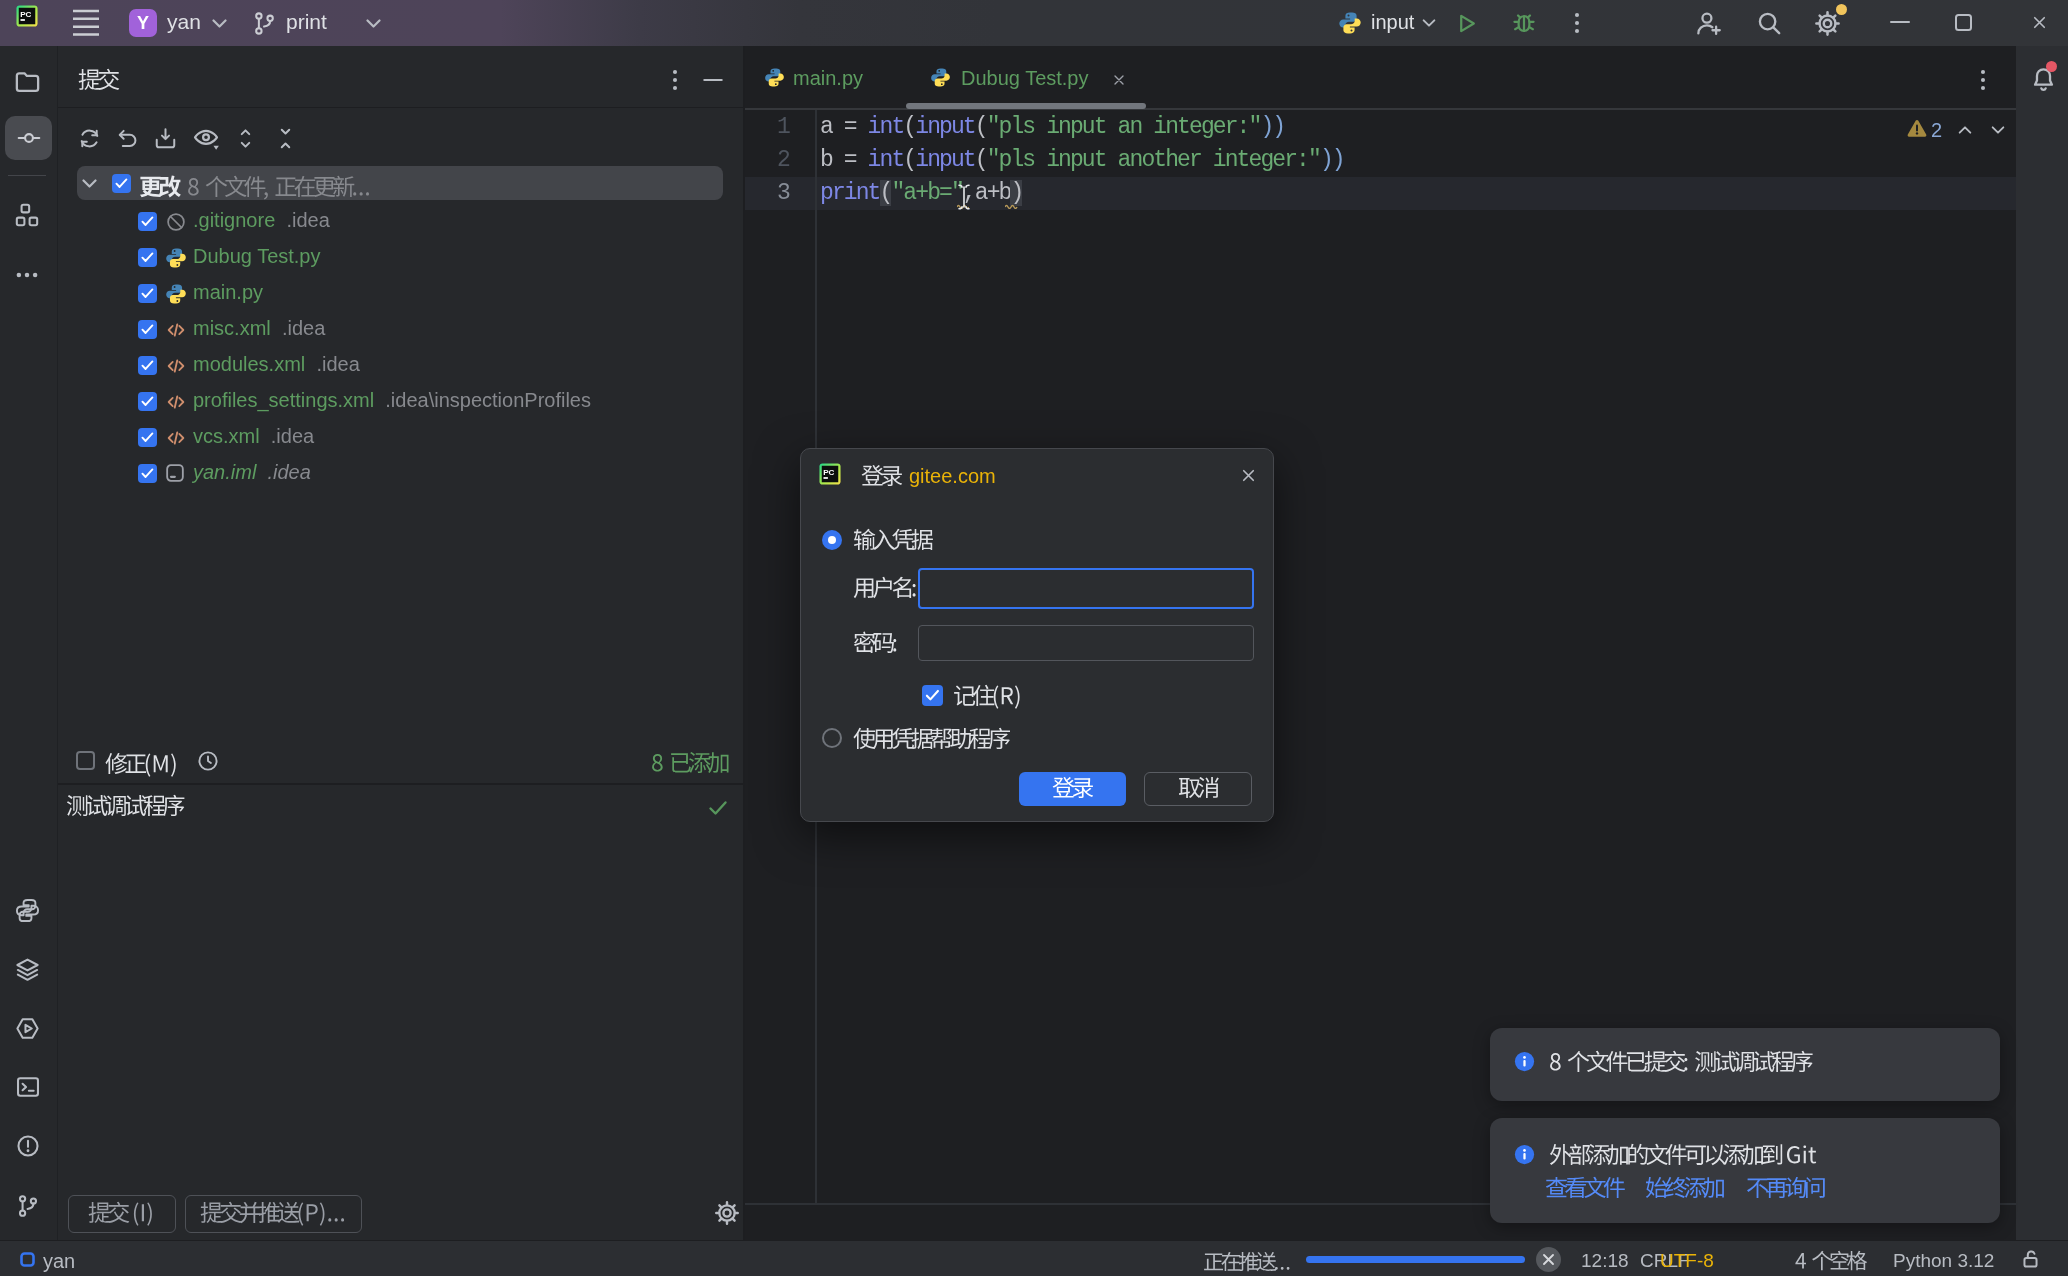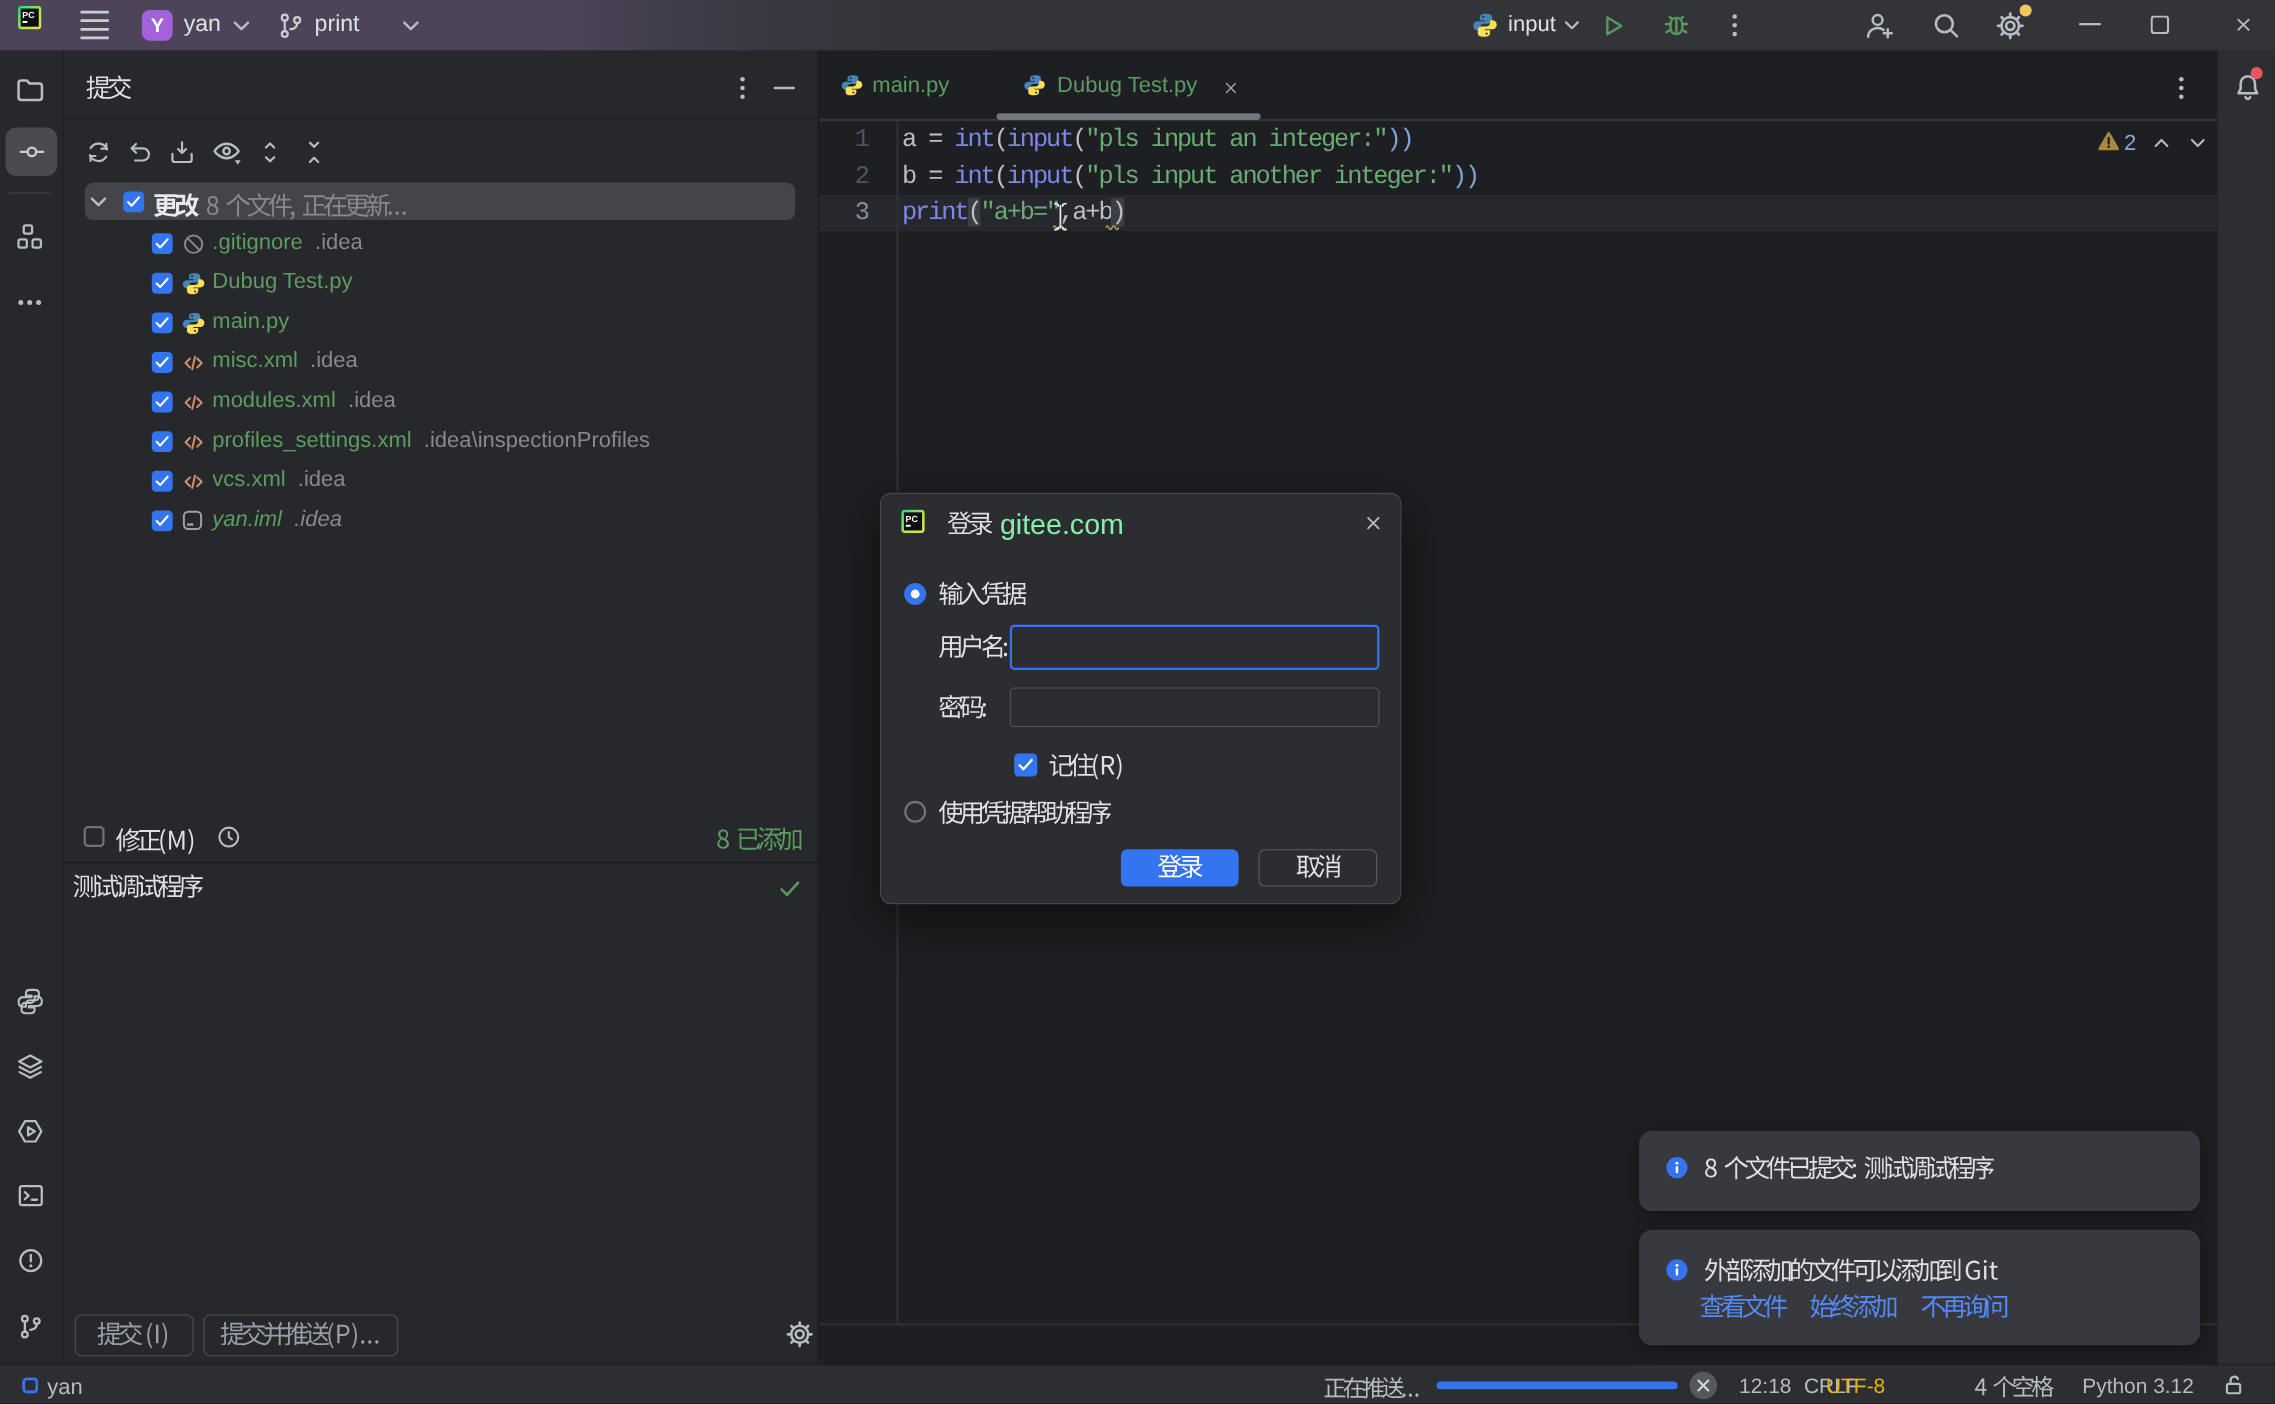--- a/index.html
+++ b/index.html
@@ -578,21 +578,21 @@
         <rect x="3" y="3" width="18" height="18" fill="#0c0f0d"></rect>
         <text x="4.6" y="12.9" font-family="Liberation Sans" font-weight="700" font-size="8.8" fill="#fff">PC</text>
         <rect x="4.9" y="15.4" width="4.8" height="1.9" fill="#fff"></rect>
       </svg>
     </div>
     <div style="position:absolute;left:861px;top:464px;">
       <svg width="41" height="27" viewBox="0 -20.2 41 27" style="display:block;overflow:visible">
         <path fill="#dfe1e5" d="M6.5 -8.1H16.1V-5.2H6.5ZM4.8 -9.5V-3.8H17.9V-9.5ZM20.2 -16.4C19.4 -15.6 18.1 -14.5 17.0 -13.6C16.4 -14.2 15.9 -14.7 15.4 -15.4C16.6 -16.1 17.9 -17.2 19.0 -18.2L17.6 -19.1C16.9 -18.3 15.7 -17.2 14.7 -16.4C14.0 -17.3 13.5 -18.3 13.0 -19.3L11.5 -18.8C12.5 -16.6 13.8 -14.6 15.4 -12.9H7.8C9.1 -14.4 10.2 -16.1 10.9 -17.9L9.8 -18.5L9.5 -18.4H2.3V-17.0H8.6C8.1 -15.8 7.2 -14.8 6.3 -13.8C5.6 -14.6 4.3 -15.5 3.3 -16.1L2.3 -15.1C3.4 -14.5 4.6 -13.5 5.3 -12.8C3.8 -11.5 2.2 -10.4 0.6 -9.7C0.9 -9.4 1.4 -8.8 1.7 -8.4C3.6 -9.3 5.7 -10.7 7.4 -12.5V-11.4H15.7V-12.6C17.3 -10.9 19.2 -9.5 21.2 -8.6C21.5 -9.1 22.0 -9.7 22.4 -10.1C20.8 -10.7 19.3 -11.6 18.0 -12.7C19.2 -13.5 20.5 -14.5 21.5 -15.5ZM15.0 -3.6C14.6 -2.6 13.9 -1.2 13.3 -0.2H8.0L9.4 -0.7C9.2 -1.5 8.6 -2.7 8.0 -3.6L6.4 -3.1C7.0 -2.2 7.5 -1.0 7.7 -0.2H1.4V1.3H21.6V-0.2H15.1C15.6 -1.1 16.1 -2.2 16.7 -3.2Z M22.4 -7.3C23.9 -6.5 25.7 -5.2 26.6 -4.3L27.8 -5.5C26.9 -6.3 25.0 -7.6 23.6 -8.3ZM22.4 -18.0V-16.4H36.3L36.2 -14.3H23.1V-12.7H36.1L36.0 -10.6H20.8V-9.1H29.9V-4.9C26.6 -3.5 23.1 -2.1 20.9 -1.2L21.8 0.3C24.0 -0.7 27.0 -2.0 29.9 -3.2V-0.0C29.9 0.3 29.8 0.4 29.4 0.4C29.0 0.4 27.8 0.4 26.4 0.4C26.6 0.8 26.9 1.4 27.0 1.9C28.8 1.9 30.0 1.9 30.7 1.6C31.4 1.4 31.6 1.0 31.6 -0.0V-5.4C33.6 -2.4 36.5 -0.2 40.1 0.9C40.3 0.5 40.8 -0.2 41.2 -0.6C38.7 -1.2 36.6 -2.5 34.8 -4.1C36.3 -5.0 38.0 -6.3 39.4 -7.4L37.9 -8.5C36.9 -7.5 35.2 -6.1 33.8 -5.2C32.9 -6.1 32.2 -7.2 31.6 -8.4V-9.1H40.9V-10.6H37.8C38.0 -13.0 38.2 -15.8 38.2 -18.0L36.8 -18.1L36.5 -18.0Z"></path>
       </svg>
     </div>
-    <div style="position:absolute;left:909px;top:466px;font-size:26px;line-height:21px;color:#86efac;white-space:pre;">gitee.com</div>
+    <div style="position:absolute;left:909px;top:466px;font-size:20px;line-height:21px;color:#eab308;white-space:pre;">gitee.com</div>
     <div style="position:absolute;left:1239px;top:466px;">
       <svg width="19" height="19" viewBox="0 0 24 24" fill="none" style="display:block;">
         <path stroke="#b8bcc3" stroke-width="2.1" stroke-linecap="round" stroke-linejoin="round" d="M6 6l12 12M18 6 6 18"></path>
       </svg>
     </div>
     <div style="position:absolute;left:822px;top:530px;">
       <div style="width:20px;height:20px;background:#3574f0;border-radius:50%;display:flex;align-items:center;justify-content:center">
         <div style="width:8px;height:8px;background:#fff;border-radius:50%"></div>
       </div>
     </div>

